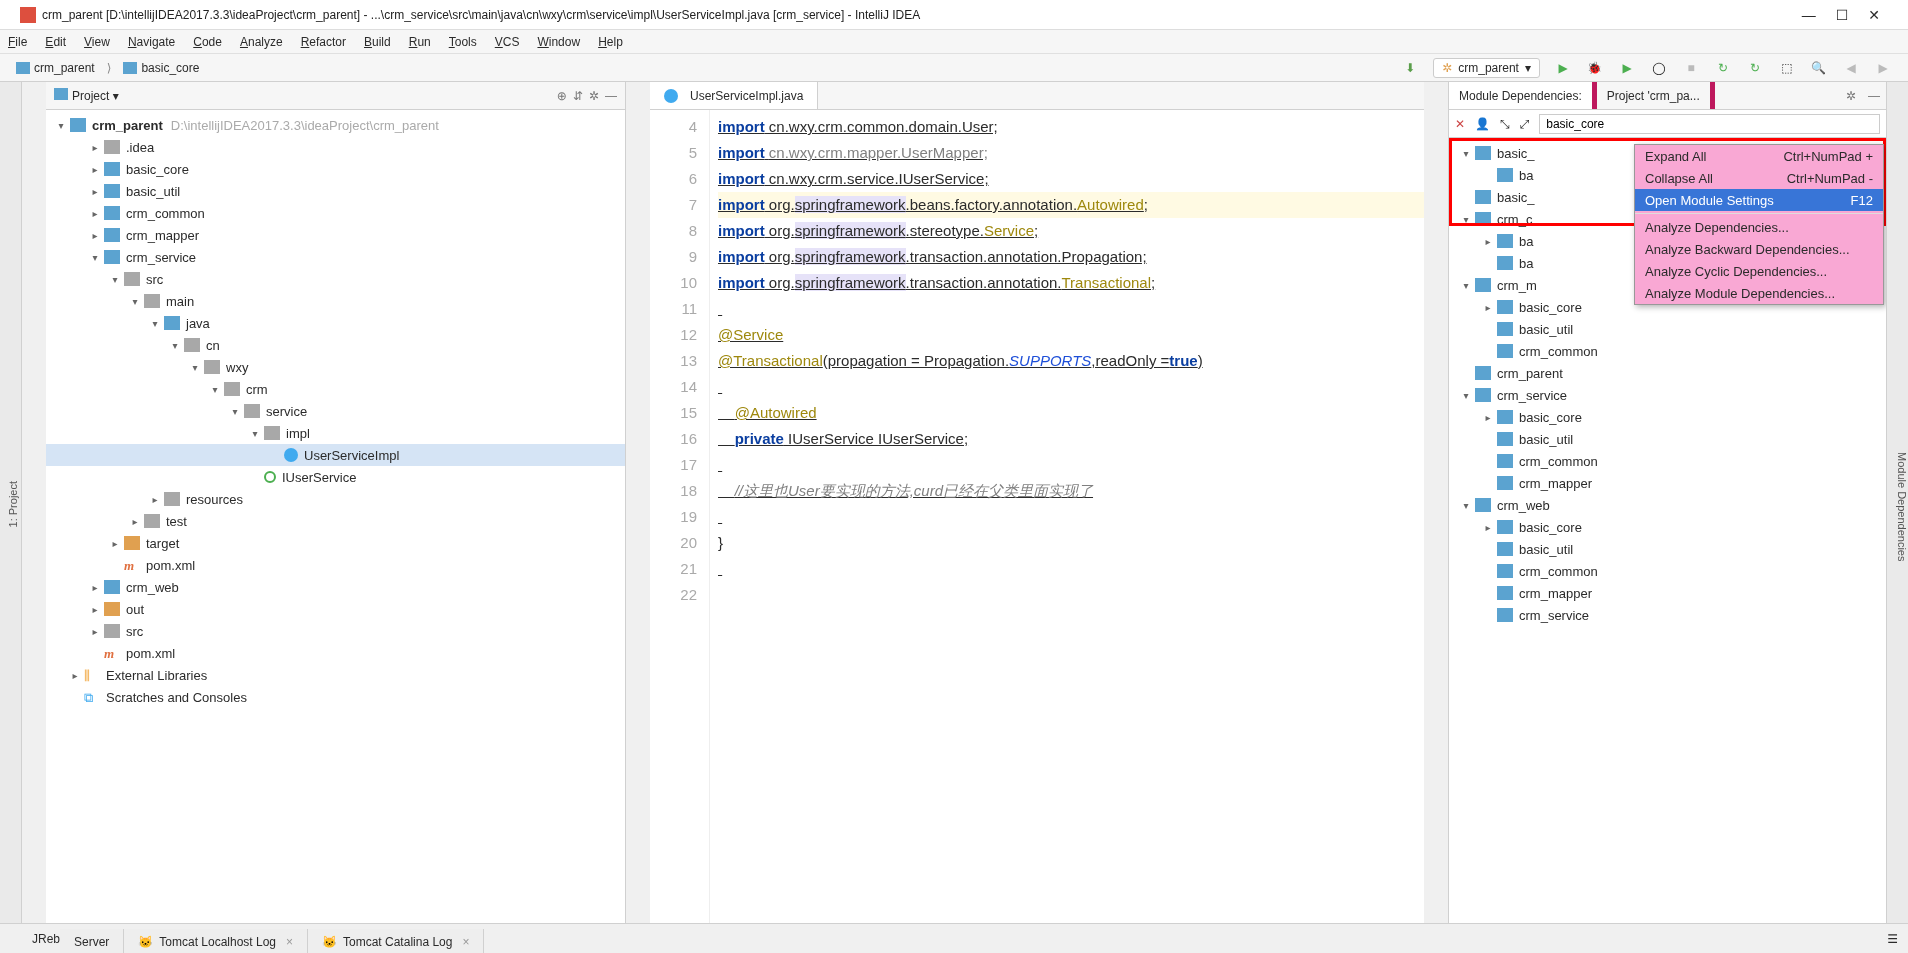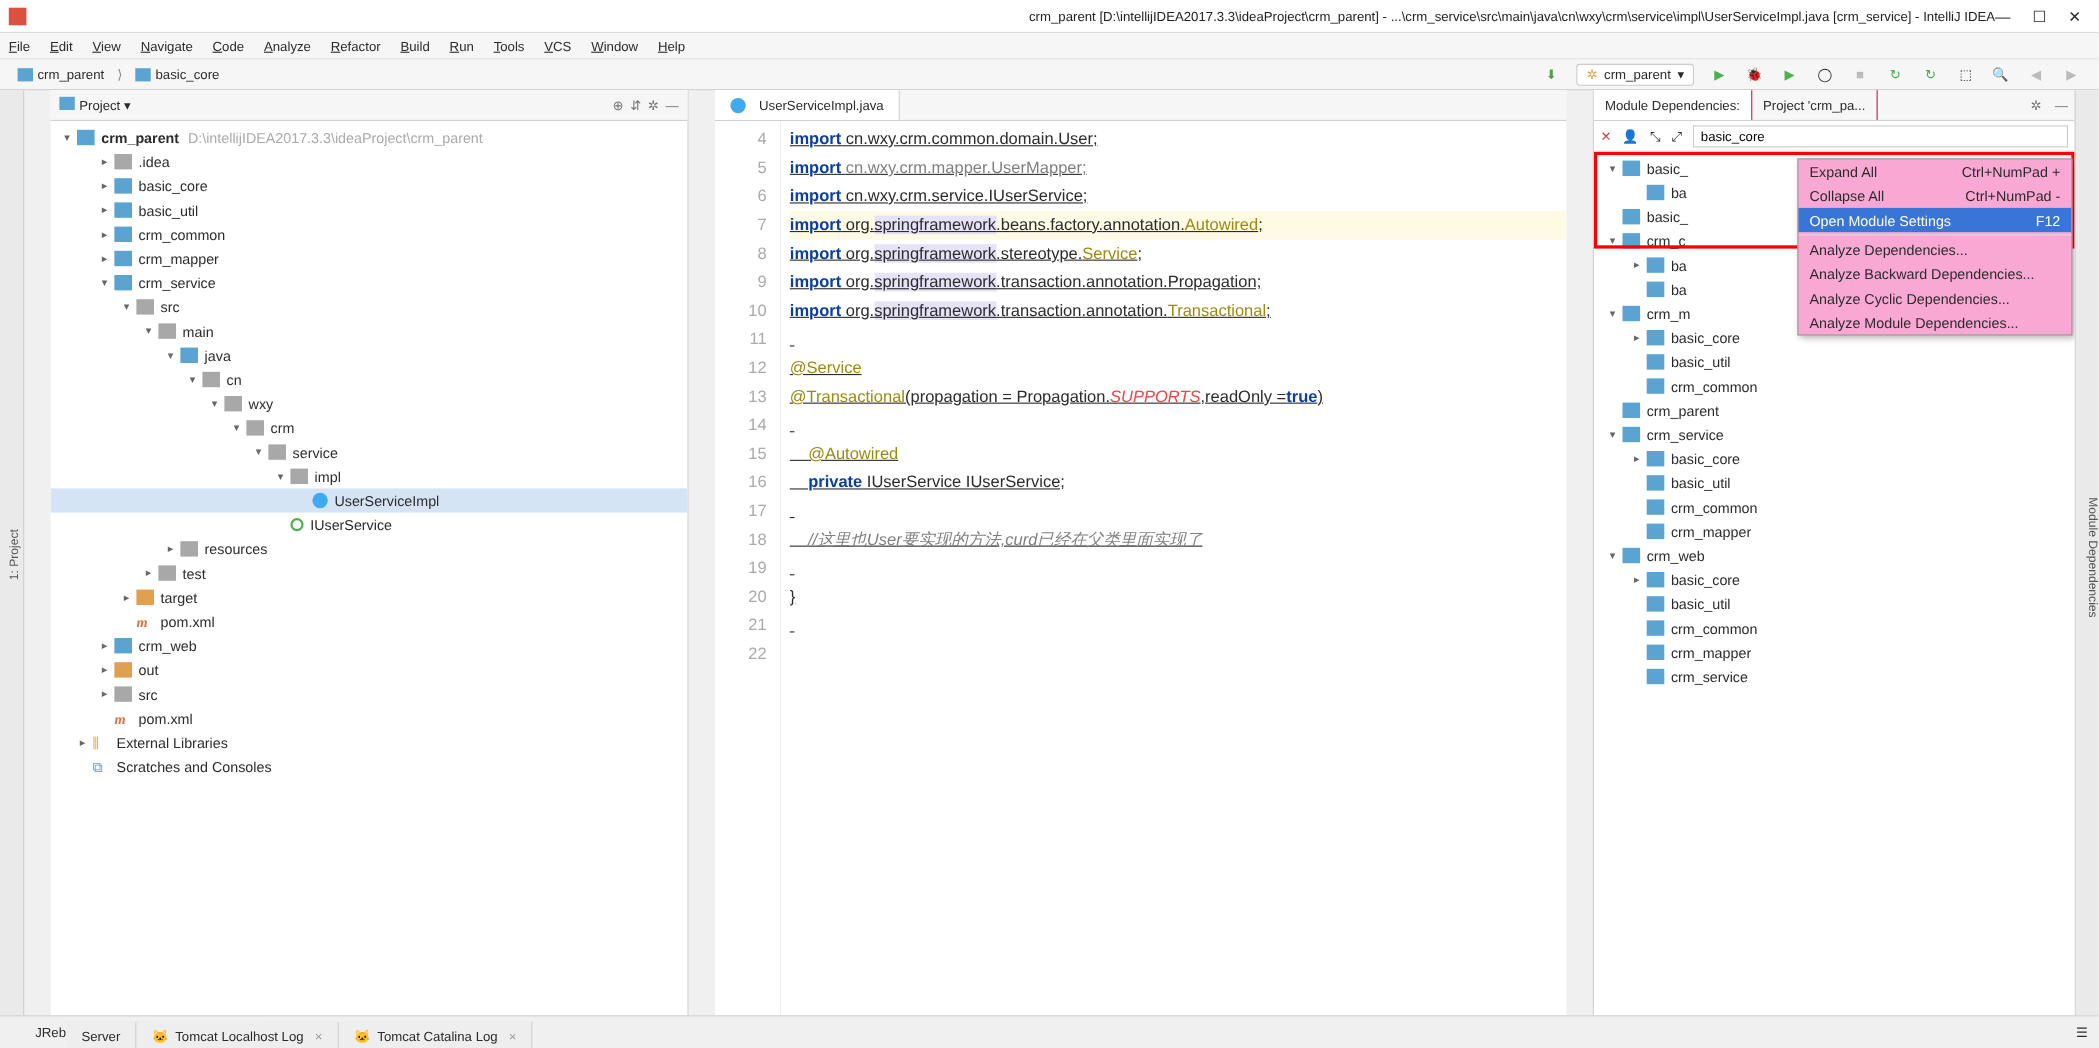--- a/index.html
+++ b/index.html
@@ -1,17 +1,17 @@
 <!DOCTYPE html>
 <html><head>
 <meta charset="utf-8">
 <style>
 * { margin:0; padding:0; box-sizing:border-box; font-family:"Segoe UI",Arial,sans-serif; }
 body { background:#f0f0f0; font-size:12px; color:#2b2b2b; overflow:hidden; width:1908px; height:953px; position:relative; }
-.titlebar { height:30px; background:#fff; display:flex; align-items:center; padding:0 8px; border-bottom:1px solid #ddd;text-align:right; }
+.titlebar { height:30px; background:#fff; display:flex; align-items:center; padding:0 20px; border-bottom:1px solid #ddd; }
 .titlebar .icon-app { width:16px; height:16px; margin-right:6px; }
 .titlebar .title { flex:1; font-size:12px; color:#222; }
 .win-controls { display:flex; gap:20px; margin-right:8px; }
 .win-controls span { cursor:pointer; font-size:14px; }
 .menubar { height:24px; background:#f6f6f6; display:flex; align-items:center; padding:0 8px; gap:18px; border-bottom:1px solid #e0e0e0; }
 .menubar span { cursor:pointer; }
 .menubar span u { text-decoration:underline; }
 .navbar { height:28px; background:#f6f6f6; display:flex; align-items:center; border-bottom:1px solid #d0d0d0; }
 .breadcrumb { display:flex; align-items:center; gap:4px; padding:0 8px; }
 .crumb { display:flex; align-items:center; gap:4px; padding:2px 8px; }
@@ -49,21 +49,21 @@
 .code-lines div { height:26px; line-height:26px; white-space:pre; }
 .kw { color:#0a3ea0; font-weight:bold; }
 .cmt { color:#808080; font-style:italic; }
 .ann { color:#9e880d; }
 .pkg { color:#808080; }
 .hl { background:#e6e2f8; }
 .line-hl { background:#fffae3; }
 .right-area { width:460px; background:#f6f6f6; border-left:1px solid #d0d0d0; display:flex; }
 .right-panel { flex:1; display:flex; flex-direction:column; }
 .right-header { height:28px; border-bottom:1px solid #d0d0d0; display:flex; align-items:center; background:#f6f6f6; }
-.rh-tab { padding:0 10px; height:100%; display:flex; align-items:center; border-right:1px solid #be185d; }
+.rh-tab { padding:0 10px; height:100%; display:flex; align-items:center; border-right:5px solid #be185d; }
 .rh-tab.active { background:#fff; }
 .right-toolbar { height:28px; border-bottom:1px solid #d0d0d0; display:flex; align-items:center; padding:0 6px; gap:10px; background:#fff; }
 .search-field { flex:1; border:1px solid #ccc; padding:2px 6px; height:20px; font-size:12px; }
 .dep-tree { flex:1; background:#fff; overflow:auto; padding:4px 0; font-size:13px; position:relative; }
 .dep-row { display:flex; align-items:center; height:22px; cursor:pointer; }
 .right-gutter { width:22px; background:#eaeaea; border-left:1px solid #d0d0d0; display:flex; flex-direction:column; align-items:center; writing-mode:vertical-rl; padding-top:8px; gap:16px; }
 .right-gutter .tab { font-size:11px; color:#555; cursor:pointer; }
 .context-menu { position:absolute; background:#f9a8d4; border:1px solid #999; box-shadow:2px 2px 6px rgba(0,0,0,0.3); z-index:100; min-width:250px; }
 .cm-row { display:flex; align-items:center; height:22px; padding:0 10px; cursor:pointer; justify-content:space-between; }
 .cm-row.sel { background:#3875d7; color:#fff; }
@@ -323,21 +323,21 @@
       <div class="code-lines" id="code-lines">
           <div><span class="kw">import</span> cn.wxy.crm.common.domain.User;</div>
           <div><span class="kw">import</span> <span class="pkg">cn.wxy.crm.mapper.UserMapper;</span></div>
           <div><span class="kw">import</span> cn.wxy.crm.service.IUserService;</div>
           <div class="line-hl"><span class="kw">import</span> org.<span class="hl">springframework</span>.beans.factory.annotation.<span class="ann">Autowired</span>;</div>
           <div><span class="kw">import</span> org.<span class="hl">springframework</span>.stereotype.<span class="ann">Service</span>;</div>
           <div><span class="kw">import</span> org.<span class="hl">springframework</span>.transaction.annotation.Propagation;</div>
           <div><span class="kw">import</span> org.<span class="hl">springframework</span>.transaction.annotation.<span class="ann">Transactional</span>;</div>
           <div>&nbsp;</div>
           <div><span class="ann">@Service</span></div>
-          <div><span class="ann">@Transactional</span>(propagation = Propagation.<span style="font-style:italic;color:#ef4444">SUPPORTS</span>,readOnly =<span class="kw">true</span>)</div>
+          <div><span class="ann">@Transactional</span>(propagation = Propagation.<span style="font-style:italic;color:#1d4ed8">SUPPORTS</span>,readOnly =<span class="kw">true</span>)</div>
           <div>&nbsp;</div>
           <div>    <span class="ann">@Autowired</span></div>
           <div>    <span class="kw">private</span> IUserService IUserService;</div>
           <div>&nbsp;</div>
           <div>    <span class="cmt">//这里也User要实现的方法,curd已经在父类里面实现了</span></div>
           <div>&nbsp;</div>
           <div>}</div>
           <div>&nbsp;</div>
         </div>
     </div>

